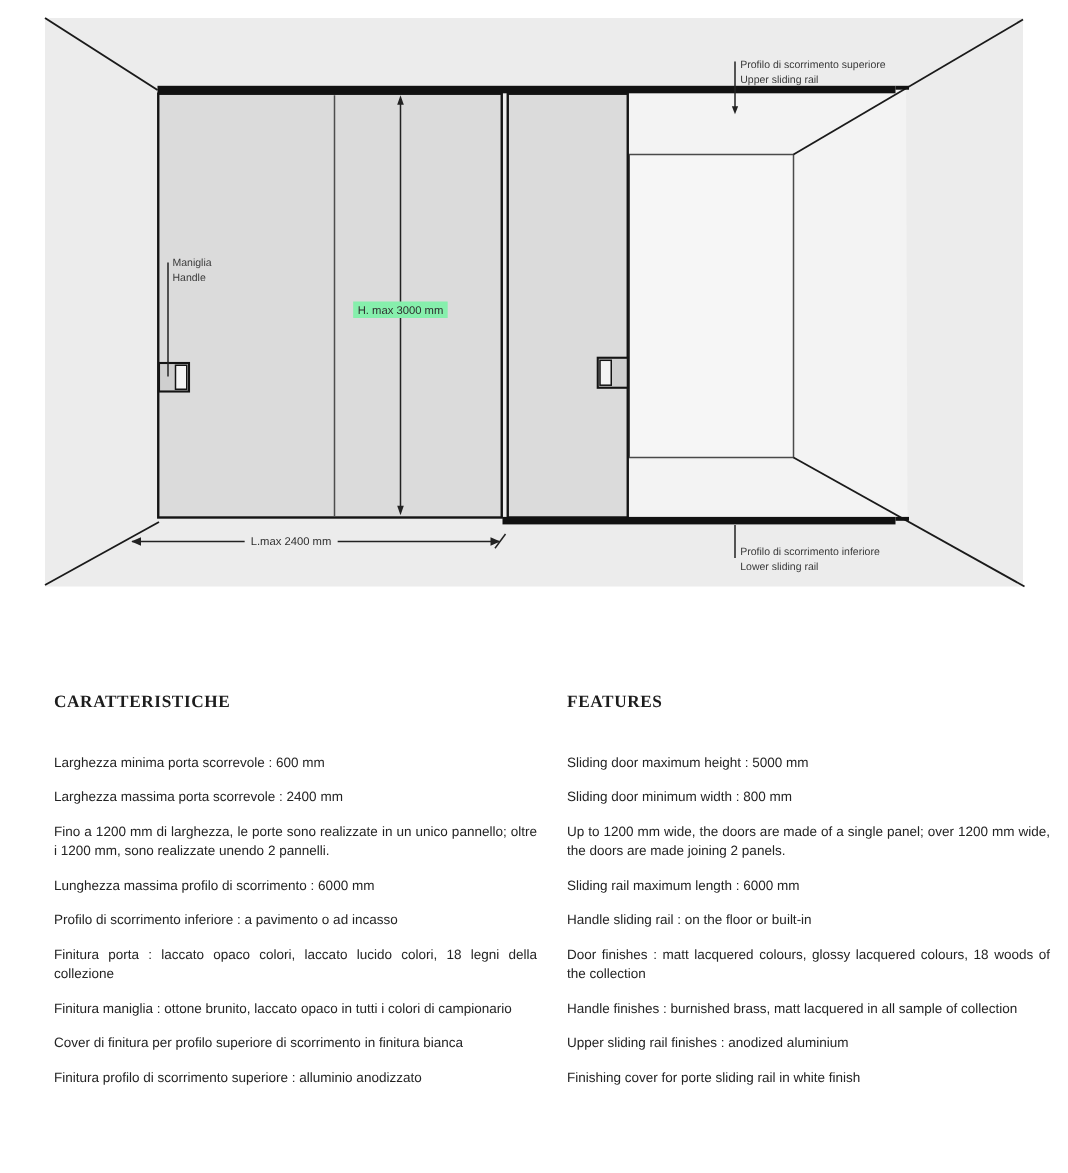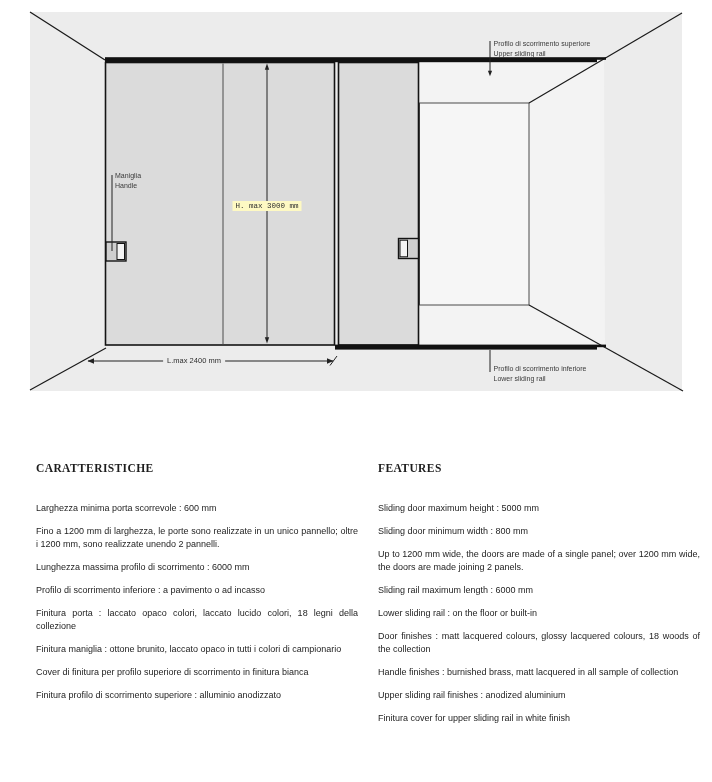--- a/index.html
+++ b/index.html
@@ -2,21 +2,21 @@
 <html><head>
 <meta charset="utf-8">
 <style>
   html,body{margin:0;padding:0;background:#ffffff;}
   .page{position:relative;width:712px;height:782px;background:#ffffff;overflow:hidden;
         font-family:"Liberation Sans",sans-serif;}
   .drawing{position:absolute;left:0;top:0;width:712px;height:430px;}
   .drawing svg{position:absolute;left:0;top:0;}
   .lbl{position:absolute;font-size:7px;line-height:10px;color:#3a3a3a;white-space:nowrap;}
   .dim{position:absolute;font-size:7.5px;color:#2e2e2e;white-space:nowrap;transform:translateX(-50%);}
-  .dim-h{background:#fef9c3;padding:1px 3px;font-family:Liberation Mono, monospace;}
+  .dim-h{background:#86efac;padding:1px 3px;}
   .dim-l{background:#ECECEC;padding:1px 4px;}
   .specs{position:absolute;left:0;top:456px;width:712px;}
   .col{position:absolute;top:0;width:322px;}
   .col-it{left:36px;}
   .col-en{left:378px;}
   .col h2{font-family:Liberation Serif, serif;
           font-size:11.5px;line-height:14px;font-weight:600;letter-spacing:0.4px;
           color:#1d1d1d;margin:5px 0 27px 0;}
   .col p{font-size:9px;line-height:13px;margin:0 0 10px 0;color:#242424;
          text-align:justify;}
@@ -98,36 +98,37 @@
     <div class="lbl" style="left:493.5px;top:364px;">
       <div>Profilo di scorrimento inferiore</div>
       <div>Lower sliding rail</div>
     </div>
   </div>
 
   <div class="specs">
     <section class="col col-it">
       <h2>CARATTERISTICHE</h2>
       <p>Larghezza minima porta scorrevole : 600 mm</p>
+      <p>Larghezza massima porta scorrevole : 2400 mm</p>
       <p>Fino a 1200 mm di larghezza, le porte sono realizzate in un unico pannello; oltre i 1200 mm, sono realizzate unendo 2 pannelli.</p>
       <p>Lunghezza massima profilo di scorrimento : 6000 mm</p>
       <p>Profilo di scorrimento inferiore : a pavimento o ad incasso</p>
       <p>Finitura porta : laccato opaco colori, laccato lucido colori, 18 legni della collezione</p>
       <p>Finitura maniglia : ottone brunito, laccato opaco in tutti i colori di campionario</p>
       <p>Cover di finitura per profilo superiore di scorrimento in finitura bianca</p>
       <p>Finitura profilo di scorrimento superiore : alluminio anodizzato</p>
     </section>
 
     <section class="col col-en">
       <h2>FEATURES</h2>
       <p>Sliding door maximum height : 5000 mm</p>
       <p>Sliding door minimum width : 800 mm</p>
       <p>Up to 1200 mm wide, the doors are made of a single panel; over 1200 mm wide, the doors are made joining 2 panels.</p>
       <p>Sliding rail maximum length : 6000 mm</p>
-      <p>Lower sliding rail : on the floor or built-in</p>
+      <p>Handle sliding rail : on the floor or built-in</p>
       <p>Door finishes : matt lacquered colours, glossy lacquered colours, 18 woods of the collection</p>
       <p>Handle finishes : burnished brass, matt lacquered in all sample of collection</p>
       <p>Upper sliding rail finishes : anodized aluminium</p>
-      <p>Finitura cover for upper sliding rail in white finish</p>
+      <p>Finishing cover for porte sliding rail in white finish</p>
     </section>
   </div>
 
 </div>
 
 </body></html>

